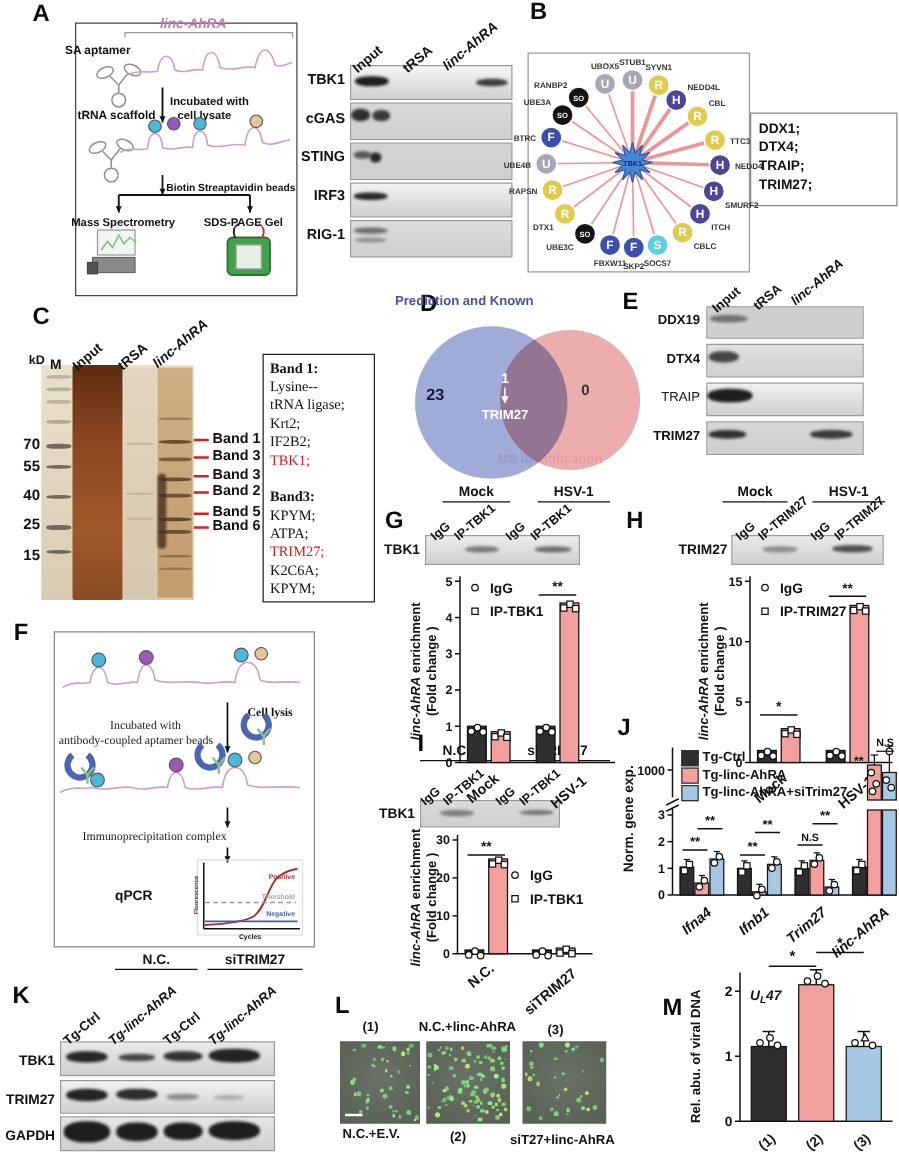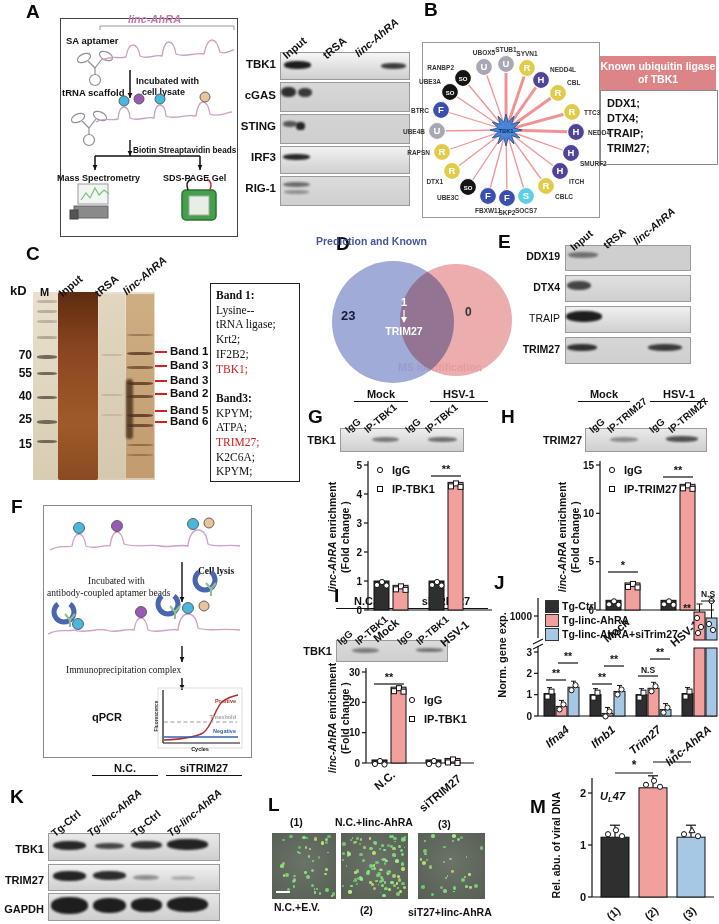--- a/index.html
+++ b/index.html
@@ -29,40 +29,37 @@
   <span class="plet" style="left:308px;top:407px">G</span>
   <span class="plet" style="left:501px;top:407px">H</span>
   <span class="plet" style="left:334px;top:586px">I</span>
   <span class="plet" style="left:494px;top:573px">J</span>
   <span class="plet" style="left:10px;top:787px">K</span>
   <span class="plet" style="left:268px;top:795px">L</span>
   <span class="plet" style="left:530px;top:797px">M</span>
 
   <div class="pbox" style="left:60px;top:18px;width:178px;height:219px;border-color:#444"></div>
   <span class="lb it" style="left:128px;top:14px;font-size:11px;color:#c678ad">linc-AhRA</span>
-  <span class="lb" style="left:66px;top:36px;font-size:9.5px">SA aptamer</span>
+  <span class="lb" style="left:52px;top:36px;font-size:9.5px">SA aptamer</span>
   <span class="lb" style="left:62px;top:88px;font-size:9.5px">tRNA scaffold</span>
   <span class="lb" style="left:136px;top:77px;font-size:9px">Incubated with</span>
   <span class="lb" style="left:142px;top:88px;font-size:9px">cell lysate</span>
   <span class="lb" style="left:133px;top:147px;font-size:8.2px">Biotin Streaptavidin beads</span>
   <span class="lb" style="left:57px;top:174px;font-size:9px">Mass Spectrometry</span>
   <span class="lb" style="left:163px;top:174px;font-size:9px">SDS-PAGE Gel</span>
 
   <div class="pbox" style="left:422px;top:42px;width:178px;height:176px;border:1px solid #999"></div>
-  <div class="ab" style="left:600px;top:56px;width:116px;height:34px;background:#dc8486;display:flex;align-items:center;justify-content:center">
-    <span style="font-size:10.5px;font-weight:bold;color:#fff;text-align:center;line-height:1.25">Known ubiquitin ligase of TBK1</span>
-  </div>
   <div class="ab" id="knownBody" style="left:600px;top:90px;width:116px;height:73px;border:1px solid #888;background:#fff">
       <span style="position: absolute; left: 6px; top: 6px; font-size: 11px; font-weight: bold; color: rgb(17, 17, 17);">DDX1;</span>
       <span style="position: absolute; left: 6px; top: 21px; font-size: 11px; font-weight: bold; color: rgb(17, 17, 17);">DTX4;</span>
       <span style="position: absolute; left: 6px; top: 36px; font-size: 11px; font-weight: bold; color: rgb(17, 17, 17);">TRAIP;</span>
       <span style="position: absolute; left: 6px; top: 51px; font-size: 11px; font-weight: bold; color: rgb(17, 17, 17);">TRIM27;</span>
     </div>
 
-  <span class="lb" style="left:10px;top:284px;font-size:13px">kD</span>
+  <span class="lb" style="left:23px;top:284px;font-size:10px">kD</span>
   <div class="ab" id="notesBox" style="left:210px;top:283px;width:88px;height:197px;border:1.5px solid #222;background:#fff">
       <span style="position: absolute; left: 5px; top: 5px; font-size: 11.5px; white-space: nowrap; font-family: &quot;Liberation Serif&quot;, serif; font-weight: bold; color: rgb(17, 17, 17);">Band 1:</span>
       <span style="position: absolute; left: 5px; top: 19.7px; font-size: 11.5px; white-space: nowrap; font-family: &quot;Liberation Serif&quot;, serif; color: rgb(17, 17, 17);">Lysine--</span>
       <span style="position: absolute; left: 5px; top: 34.4px; font-size: 11.5px; white-space: nowrap; font-family: &quot;Liberation Serif&quot;, serif; color: rgb(17, 17, 17);">tRNA ligase;</span>
       <span style="position: absolute; left: 5px; top: 49.1px; font-size: 11.5px; white-space: nowrap; font-family: &quot;Liberation Serif&quot;, serif; color: rgb(17, 17, 17);">Krt2;</span>
       <span style="position: absolute; left: 5px; top: 63.8px; font-size: 11.5px; white-space: nowrap; font-family: &quot;Liberation Serif&quot;, serif; color: rgb(17, 17, 17);">IF2B2;</span>
       <span style="position: absolute; left: 5px; top: 78.5px; font-size: 11.5px; white-space: nowrap; font-family: &quot;Liberation Serif&quot;, serif; color: rgb(204, 34, 34);">TBK1;</span>
       <span style="position: absolute; left: 5px; top: 93.2px; font-size: 11.5px; white-space: nowrap; font-family: &quot;Liberation Serif&quot;, serif; color: rgb(17, 17, 17);"></span>
       <span style="position: absolute; left: 5px; top: 107.9px; font-size: 11.5px; white-space: nowrap; font-family: &quot;Liberation Serif&quot;, serif; font-weight: bold; color: rgb(17, 17, 17);">Band3:</span>
       <span style="position: absolute; left: 5px; top: 122.6px; font-size: 11.5px; white-space: nowrap; font-family: &quot;Liberation Serif&quot;, serif; color: rgb(17, 17, 17);">KPYM;</span>

